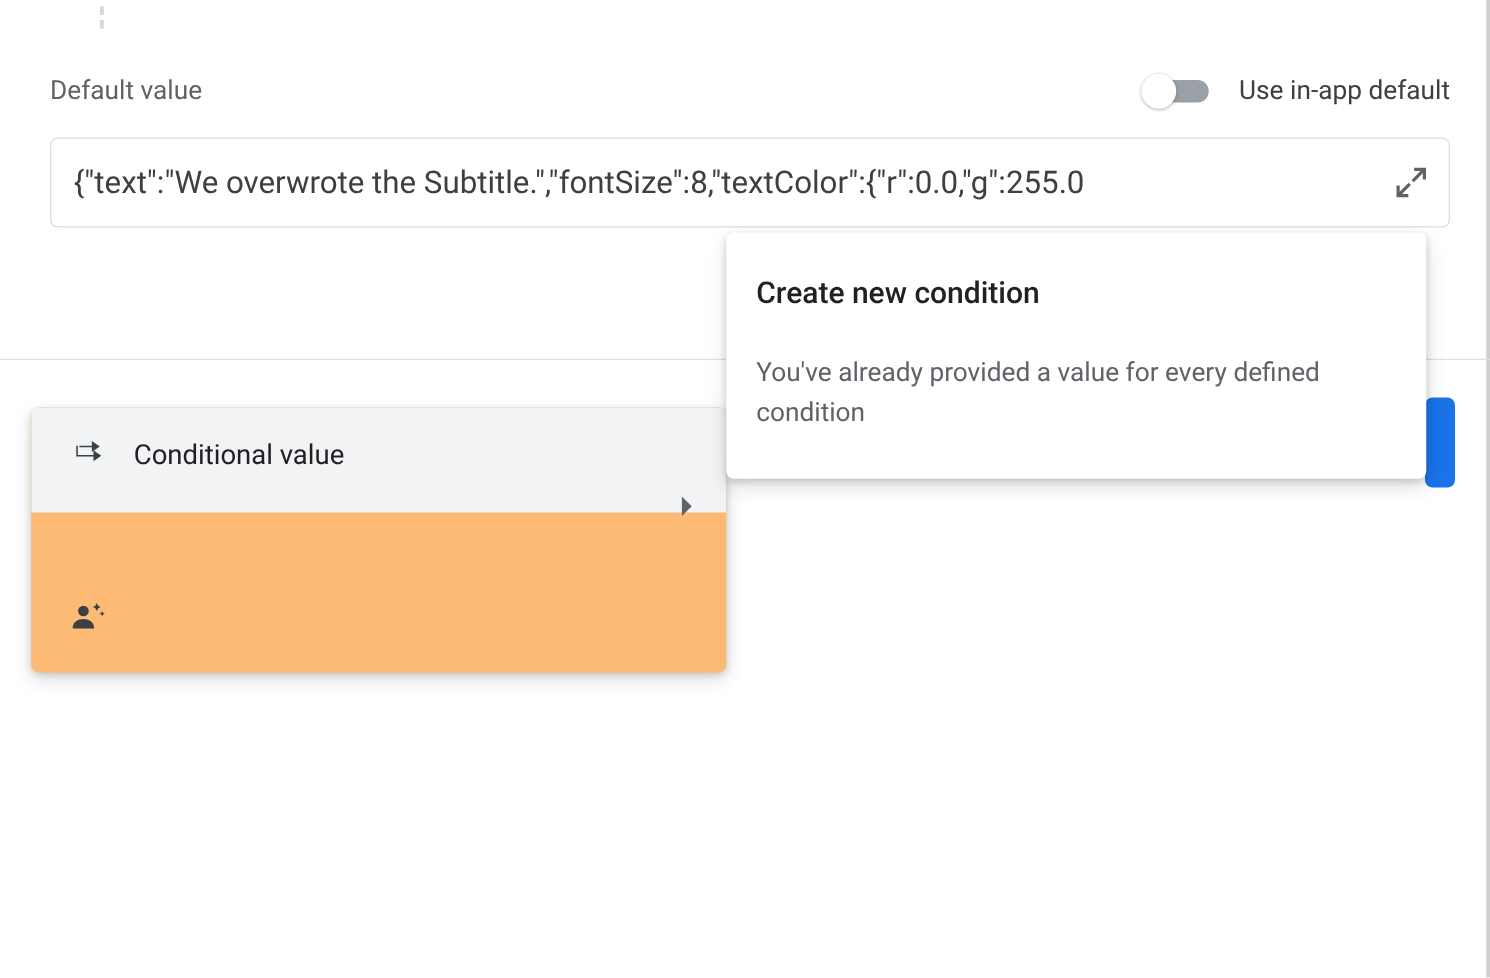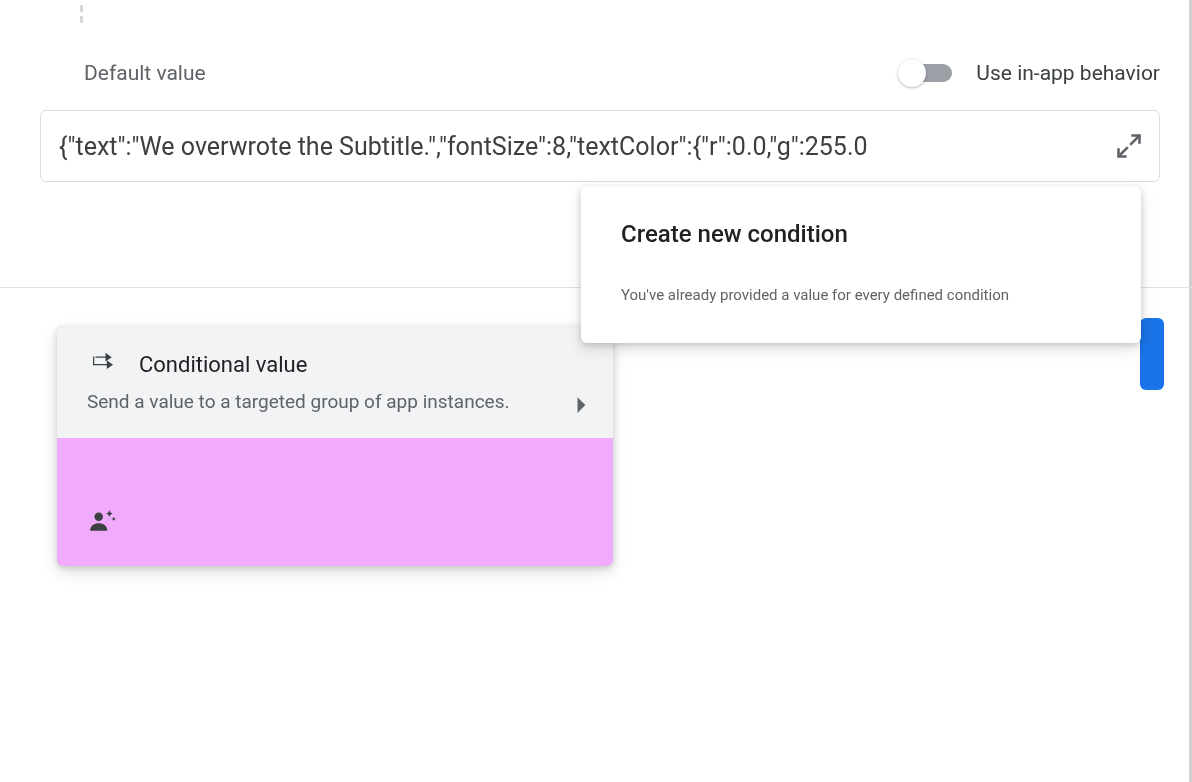--- a/index.html
+++ b/index.html
@@ -40,21 +40,20 @@
       background: #5f6368;
     }
     .section-label-row {
       position: absolute;
       top: 55px;
       left: 40px;
       right: 32px;
       display: flex;
       align-items: center;
       justify-content: space-between;
-      margin-left: 44px;
     }
     .section-label {
       font-size: 21px;
       color: #5f6368;
       font-weight: 400;
     }
     .toggle-wrap {
       display: flex;
       align-items: center;
       gap: 16px;
@@ -136,25 +135,24 @@
       width: 24px;
       height: 72px;
       background: #1a73e8;
       border-radius: 6px;
     }
     .options-menu {
       position: absolute;
       top: 326px;
       left: 25px;
       width: 556px;
-      background: #f0abfc;
+      background: #fdba74;
       border-radius: 6px;
       box-shadow: 0 2px 6px rgba(0,0,0,0.15), 0 6px 16px rgba(0,0,0,0.12);
       overflow: hidden;
-      margin-left: 32px;
     }
     .option-item {
       padding: 22px 30px 22px 30px;
       cursor: pointer;
       position: relative;
     }
     .option-item.hovered {
       background: #f1f3f4;
     }
     .option-header {
@@ -190,30 +188,30 @@
       color: #5f6368;
     }
     .condition-card {
       position: absolute;
       top: 186px;
       left: 581px;
       width: 560px;
       background: #ffffff;
       border-radius: 6px;
       box-shadow: 0 2px 6px rgba(0,0,0,0.15), 0 6px 16px rgba(0,0,0,0.12);
-      padding: 34px 36px 36px 40px;
+      padding: 34px 36px 36px 24px;
     }
     .condition-title {
       font-size: 24px;
       color: #202124;
       font-weight: 500;
       margin-bottom: 36px;
     }
     .condition-desc {
-      font-size: 15px;
+      font-size: 21px;
       color: #5f6368;
       line-height: 1.5;
     }
   </style>
 </head>
 <body>
 
 <div class="right-edge"></div>
 
 <div class="drag-dots">
@@ -221,21 +219,21 @@
     <span></span>
 </div>
 
 <div class="section-label-row">
   <div class="section-label">Default value</div>
   <div class="toggle-wrap">
     <div class="toggle">
       <div class="toggle-track"></div>
       <div class="toggle-thumb"></div>
     </div>
-    <div class="toggle-label">Use in-app behavior</div>
+    <div class="toggle-label">Use in-app default</div>
   </div>
 </div>
 
 <div class="value-input-wrap">
   <input type="text" class="value-input" value="{&quot;text&quot;:&quot;We overwrote the Subtitle.&quot;,&quot;fontSize&quot;:8,&quot;textColor&quot;:{&quot;r&quot;:0.0,&quot;g&quot;:255.0" style="">
   <div class="expand-btn">
     <svg width="28" height="28" viewBox="0 0 24 24" fill="none" stroke="currentColor" stroke-width="2.2">
       <path d="M14 3 L21 3 L21 10"></path>
       <path d="M21 3 L13 11"></path>
       <path d="M10 21 L3 21 L3 14"></path>
@@ -254,21 +252,20 @@
     <div class="option-header">
       <div class="option-icon">
         <svg width="30" height="30" viewBox="0 0 24 24" fill="currentColor">
           <path d="M4 6 L4 13 L15 13 L15 16 L20 12.5 L15 9 L15 12 L5 12 L5 6 Z"></path>
           <path d="M8 3 L8 8 L15 8 L15 11 L20 7.5 L15 4 L15 7 L9 7 L9 3 Z" opacity="0"></path>
           <path d="M7 4 L14 4 L14 7 L19 3.5 L14 0 L14 3 L6 3 L6 4 Z" transform="translate(0,3)"></path>
         </svg>
       </div>
       <div class="option-title">Conditional value</div>
     </div>
-    <div class="option-desc">Send a value to a targeted group of app instances.</div>
     <div class="chevron">
       <svg width="14" height="18" viewBox="0 0 10 16" fill="currentColor">
         <path d="M1 1 L8 8 L1 15 Z"></path>
       </svg>
     </div>
   </div>
 
   <div class="option-item">
   </div>
 

